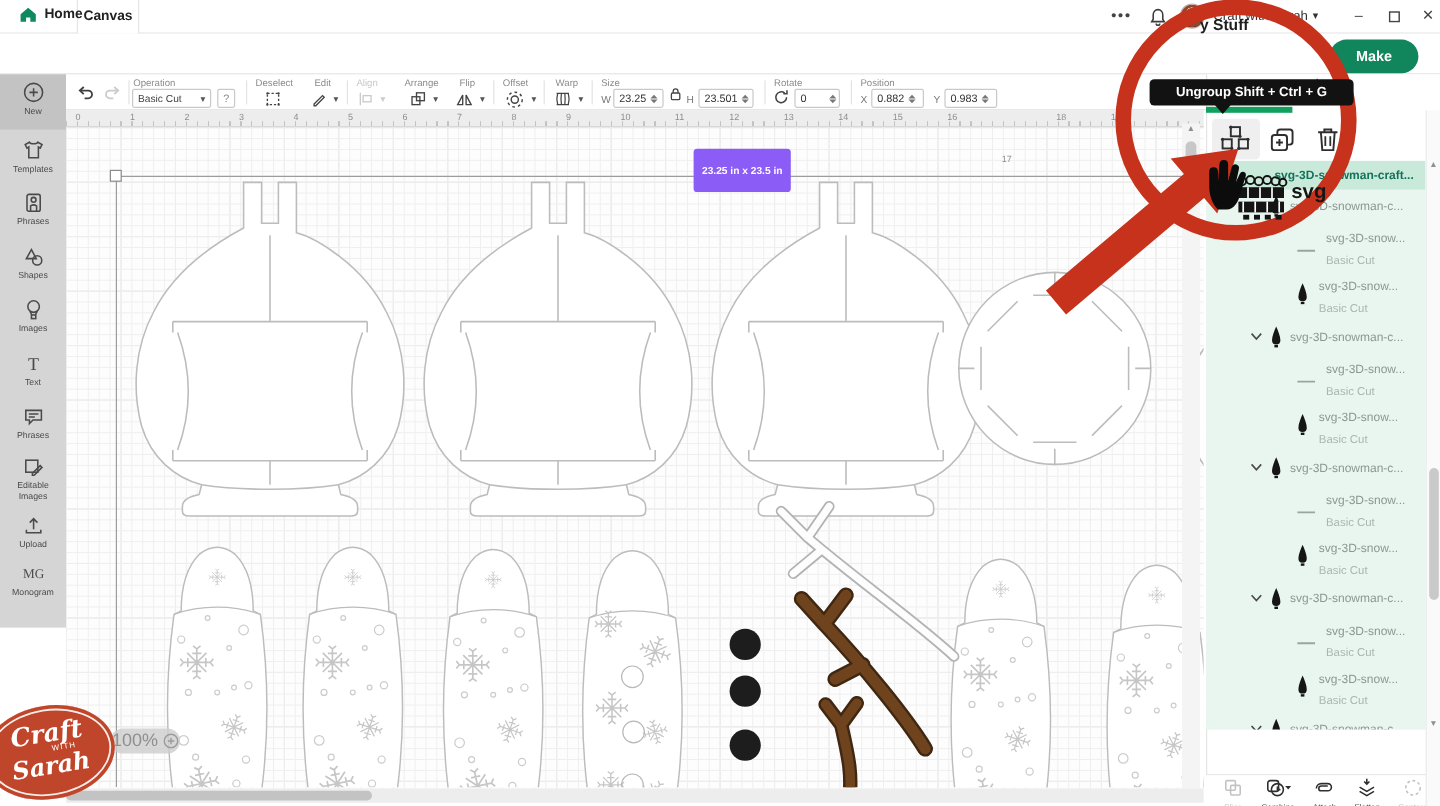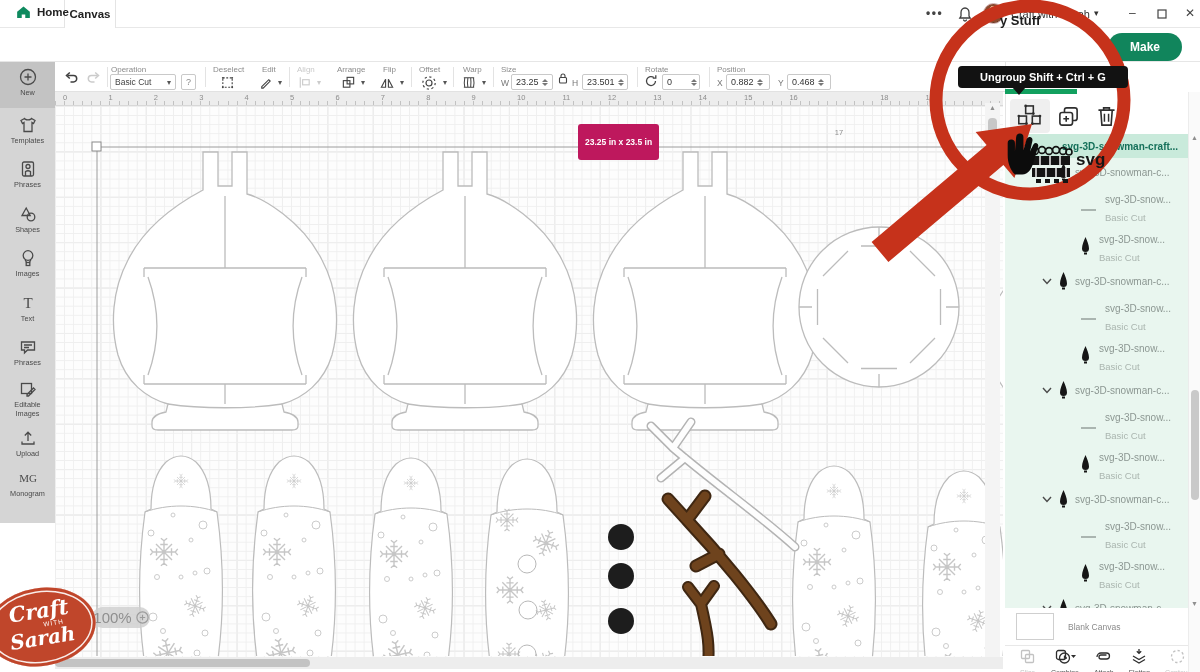--- a/index.html
+++ b/index.html
@@ -56,21 +56,21 @@
   .ruler{left:55px;top:92px;width:948px;height:14px;background:#ededed;border-bottom:1px solid #d8d8d8;z-index:2}
   .ruler .ticks{position:absolute;left:0;bottom:0;width:948px;height:4px;
     background:repeating-linear-gradient(90deg,#c2c2c2 0 1px,transparent 1px 9.08px)}
   .rnum{position:absolute;top:1px;font-size:7.5px;color:#8d8d8d}
   .grid{left:55px;top:106px;width:948px;height:551px;background-color:#fdfdfd;z-index:1;
     background-image:
       linear-gradient(#efefef 1px,transparent 1px),linear-gradient(90deg,#efefef 1px,transparent 1px),
       linear-gradient(#e0e0e0 1px,transparent 1px),linear-gradient(90deg,#e0e0e0 1px,transparent 1px);
     background-size:9.08px 9.08px,9.08px 9.08px,45.4px 45.4px,45.4px 45.4px}
   .shapes{left:55px;top:92px;z-index:2}
-  .size-badge{left:578px;top:124px;height:15px;padding:18px 7px;background:#be185d;border-radius:3px;color:#fff;
+  .size-badge{left:578px;top:124px;height:15px;padding:18px 7px;background:#8b5cf6;border-radius:3px;color:#fff;
     font-size:8.5px;font-weight:bold;display:flex;align-items:center;z-index:4;white-space:nowrap}
   .zoompill{left:92px;top:607px;width:58px;height:21px;background:rgba(205,205,205,.8);border-radius:11px;
     display:flex;align-items:center;justify-content:center;gap:4px;font-size:15px;color:#8f8f8f;z-index:7}
   .vsb{left:985px;top:103px;width:15px;height:554px;background:#f4f4f4;z-index:3}
   .vsb .thumb{position:absolute;left:3px;top:15px;width:9px;height:32px;background:#c7c7c7;border-radius:4px}
   .hsb{left:55px;top:657px;width:948px;height:12px;background:#ededed;z-index:3}
   .hsb .thumb{position:absolute;left:0;top:2px;width:255px;height:8px;background:#c3c3c3;border-radius:4px}
   .sbarrow{position:absolute;font-size:7px;color:#8f8f8f}
 
   
@@ -468,21 +468,21 @@
     <span class="axis" style="left:662px">X</span>
     <div class="stepper" style="left:671px;width:44px">
       <span>0.882</span>
       <span class="arr">
           <i class="up"></i>
           <i class="dn"></i>
         </span>
     </div>
     <span class="axis" style="left:723px">Y</span>
     <div class="stepper" style="left:732px;width:44px">
-      <span>0.468</span>
+      <span>0.983</span>
       <span class="arr">
           <i class="up"></i>
           <i class="dn"></i>
         </span>
     </div>
   </div>
 
   <div class="abs header"></div>
   <div class="abs proj-title">Untitled Project*</div>
   <div class="abs frag-top">y Stuff</div>
@@ -637,24 +637,20 @@
             <path d="M1,1 L5,5.5 9,1" fill="none" stroke="#4a4a4a" stroke-width="1.4"></path>
           </svg></span>
         <span><svg width="9" height="19" viewBox="0 0 9 19">
             <path d="M4.5,1 C6,4.5 8,9 8,12.5 Q8,16 4.5,16 Q1,16 1,12.5 C1,9 3,4.5 4.5,1 Z" fill="#161616"></path>
             <rect x="3" y="16.5" width="3" height="2" fill="#161616"></rect>
           </svg></span>
         <span>svg-3D-snowman-c...</span>
       </div>
     </div>
 
-  <div class="abs blank">
-    <div class="bthumb"></div>
-    <span class="blbl">Blank Canvas</span>
-  </div>
 
   <div class="abs actions" id="actions-bar">
       <div class="act dis"><svg width="17" height="17" viewBox="0 0 17 17">
           <g fill="none" stroke="#c2c2c2" stroke-width="1.3">
             <rect x="2.5" y="2.5" width="8" height="8" rx="1"></rect>
             <rect x="6.5" y="6.5" width="8" height="8" rx="1"></rect>
           </g>
         </svg><span class="albl">Slice</span></div>
       <div class="act"><svg width="22" height="17" viewBox="0 0 22 17">
           <g fill="none" stroke="#2e2e2e" stroke-width="1.3">

